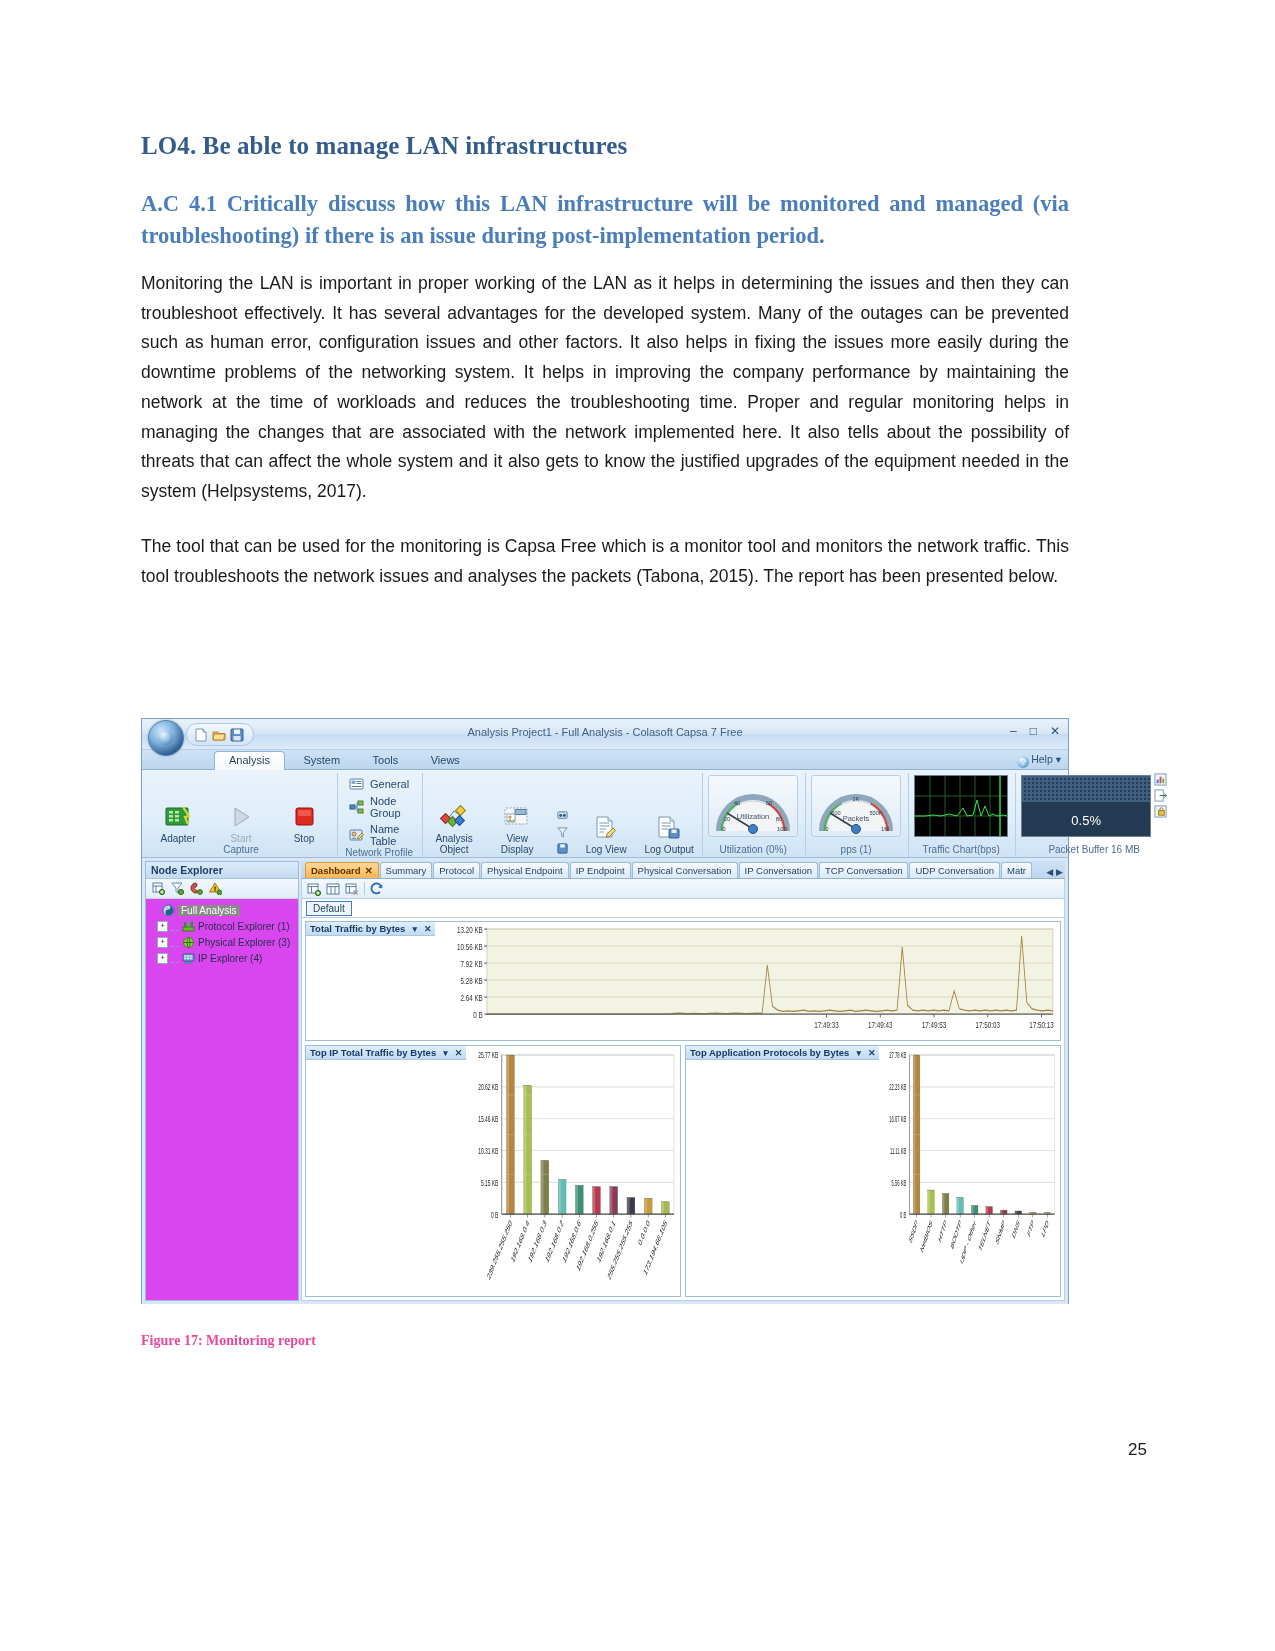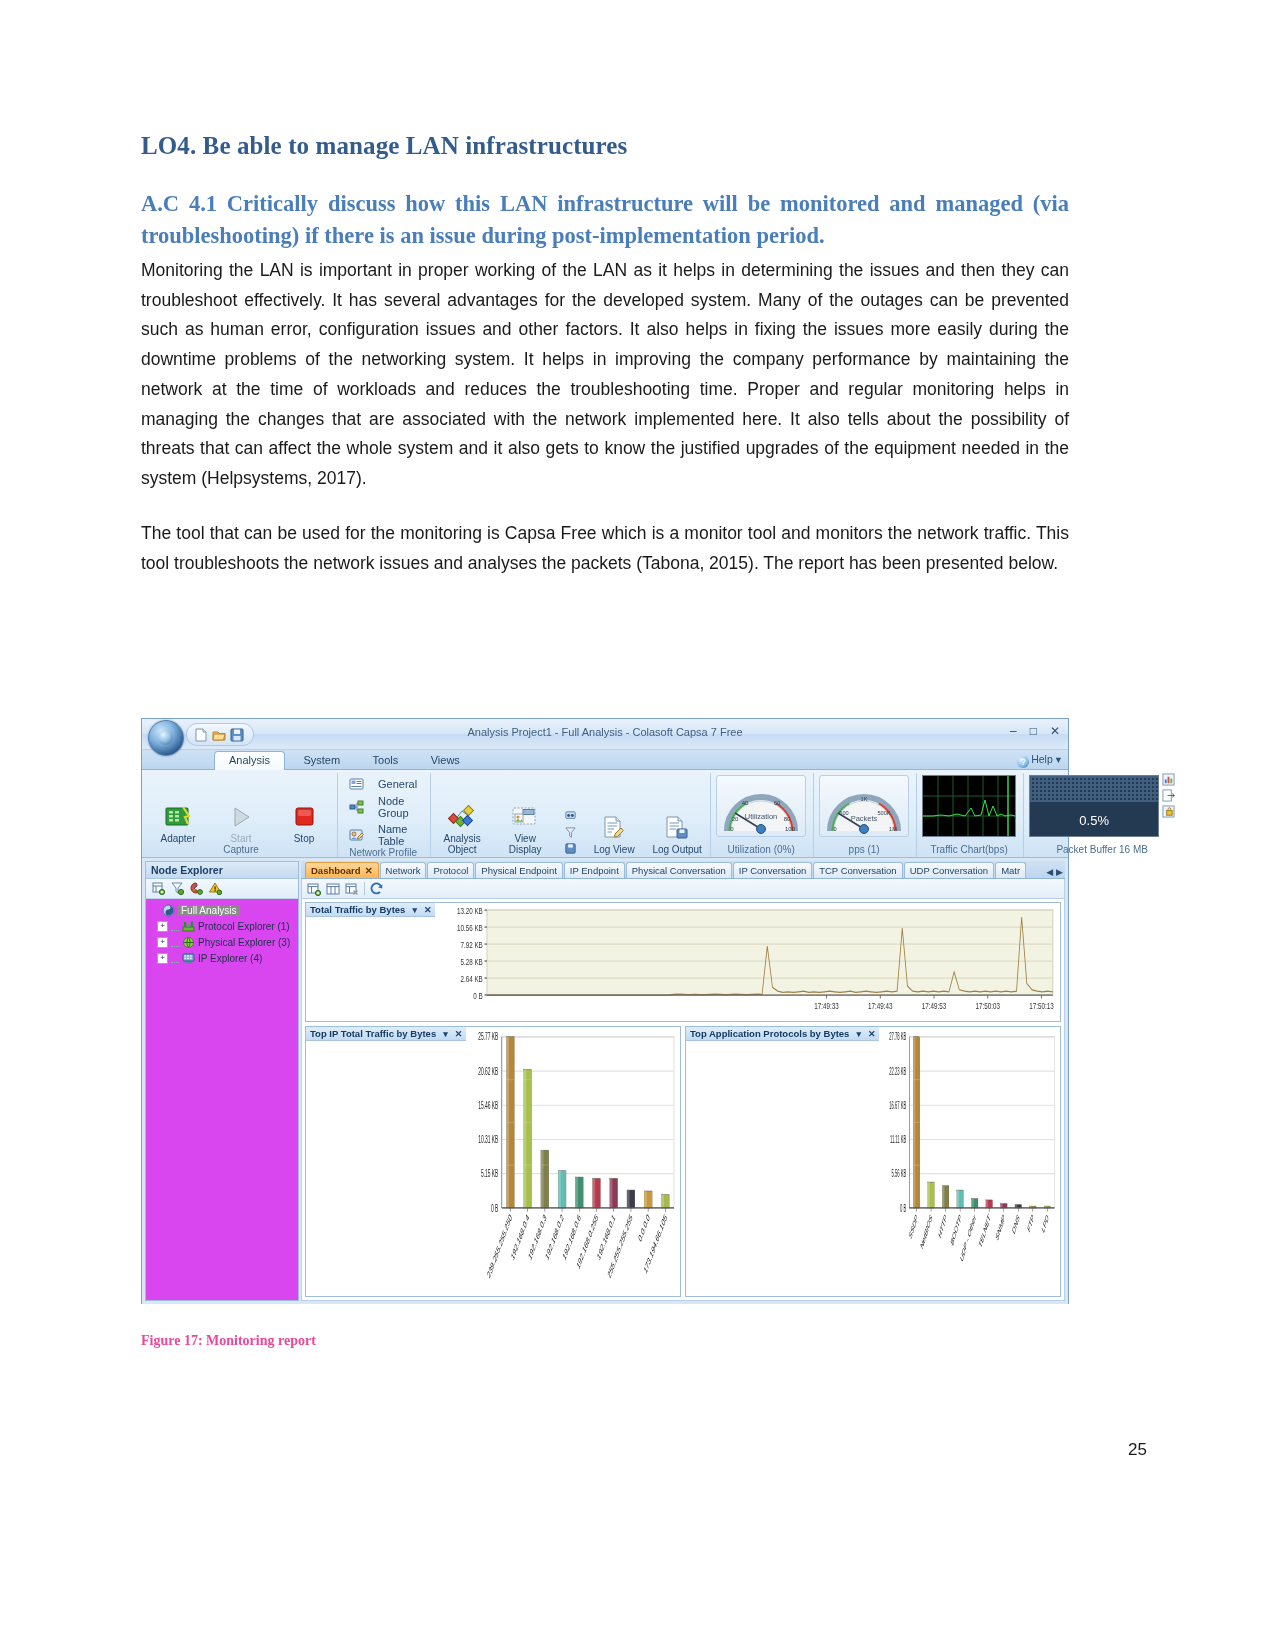--- a/index.html
+++ b/index.html
@@ -12,21 +12,21 @@
   .content{position:absolute;left:141px;top:132px;width:928px;}
 
   h1.lo-title{
     font-family:"Liberation Serif",serif;
     font-size:25px;font-weight:bold;color:#335b8c;
     margin:0 0 28px 0;letter-spacing:.1px;
   }
   h2.ac-title{
     font-family:"Liberation Serif",serif;
     font-size:22.5px;font-weight:bold;color:#4a7ebb;
-    margin:0 0 4px 0;line-height:1.42;text-align:justify;
+    margin:0 0 17px 0;line-height:1.42;text-align:justify;
     text-align-last:left;
   }
   p.body{
     font-size:17.5px;color:#1a1a1a;line-height:1.70;
     margin:0 0 0 0;text-align:justify;text-align-last:left;
   }
   p.body.second{margin-top:25px;}
 
   
   .shot{
@@ -98,21 +98,21 @@
   .rgroup .glabel{
     text-align:center;font-size:10px;color:#4a6party;color:#4d6e90;padding-bottom:2px;
   }
   .ritems{display:flex;align-items:flex-end;gap:11px;flex:1;padding-top:2px;}
   .ritem{width:52px;display:flex;flex-direction:column;align-items:center;gap:1px;}
   .ritem .lbl{font-size:10px;color:#27496b;text-align:center;line-height:1.05;}
   .ritem.dim .lbl{color:#9aabbb;}
   .bigicon{width:34px;height:32px;display:flex;align-items:center;justify-content:center;}
 
   .menulist{display:flex;flex-direction:column;gap:4px;justify-content:center;padding:4px 6px 0 6px;}
-  .menurow{display:flex;align-items:center;gap:14px;font-size:11px;color:#27496b;}
+  .menurow{display:flex;align-items:center;gap:6px;font-size:11px;color:#27496b;}
   .menurow .mi{width:15px;height:14px;flex:none;}
 
   .gaugebox{
     width:88px;height:60px;margin-top:2px;border:1px solid #b9cfe6;border-radius:3px;
     background:linear-gradient(to bottom,#f4f9fd,#dfebf7);
     display:flex;align-items:center;justify-content:center;overflow:hidden;
   }
   .chartbox{
     width:92px;height:60px;margin-top:2px;border:1px solid #6d7f91;background:#000;
     overflow:hidden;
@@ -592,21 +592,21 @@
               </svg>
             <span class="txt">IP Explorer (4)</span>
           </div>
         </div>
       </div>
 
       <div class="mainpane">
 
         <div class="tabstrip">
           <span class="dtab active"><span>Dashboard</span><span class="x">✕</span></span>
-          <span class="dtab">Network</span>
+          <span class="dtab">Summary</span>
           <span class="dtab">Protocol</span>
           <span class="dtab">Physical Endpoint</span>
           <span class="dtab">IP Endpoint</span>
           <span class="dtab">Physical Conversation</span>
           <span class="dtab">IP Conversation</span>
           <span class="dtab">TCP Conversation</span>
           <span class="dtab">UDP Conversation</span>
           <span class="dtab">Matr</span>
           <span class="tabarrows">
               <span>◀</span>
@@ -634,20 +634,23 @@
               <line x1="4.5" y1="4.6" x2="4.5" y2="11" stroke="#5a7fa5"></line>
               <path d="M8.5 8.5l4 4M12.5 8.5l-4 4" stroke="#9a9a9a" stroke-width="1.4"></path>
             </svg>
           <span class="sep"></span>
           <svg class="t2" viewBox="0 0 14 14">
               <path d="M11.5 6A5 5 0 1 0 10 10" fill="none" stroke="#2c6fb4" stroke-width="1.8"></path>
               <path d="M12.6 2.4L11.8 6.4 8 5.2z" fill="#2c6fb4"></path>
             </svg>
         </div>
 
+        <div class="profilerow">
+          <span class="profilechip">Default</span>
+        </div>
 
         <div class="panels">
 
           <div class="panel" style="height:118px;flex:none;">
             <div class="phead">
               <span class="ptitle">Total Traffic by Bytes</span>
               <span class="pbtn">▾</span>
               <span class="pbtn">✕</span>
             </div>
             <div class="pbody">

